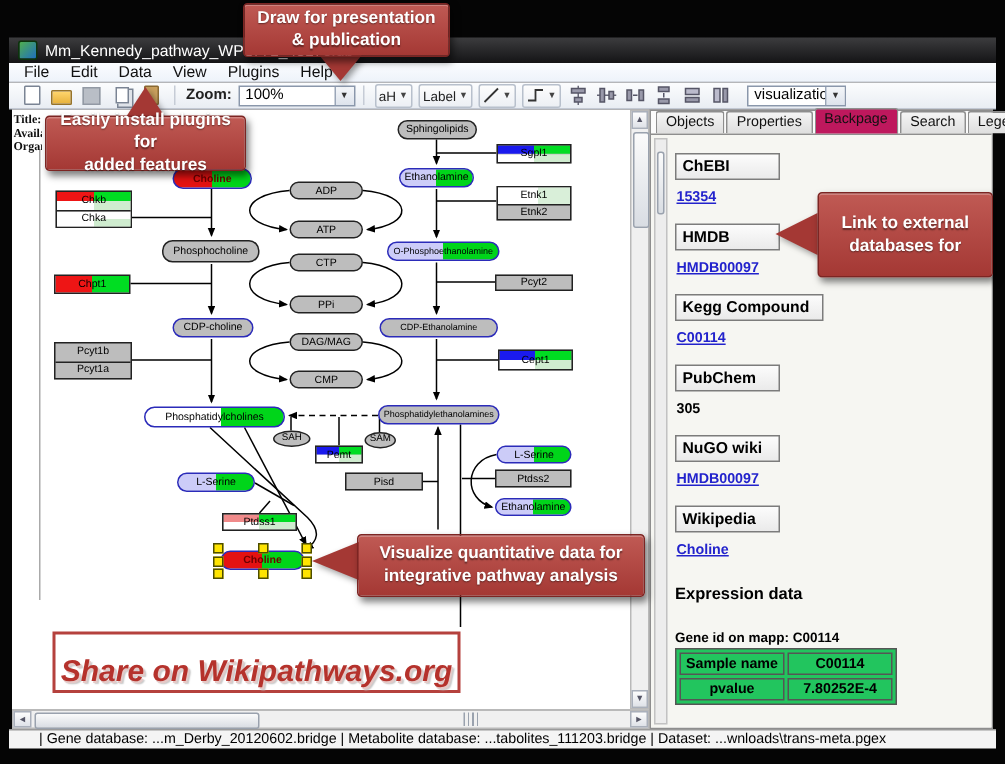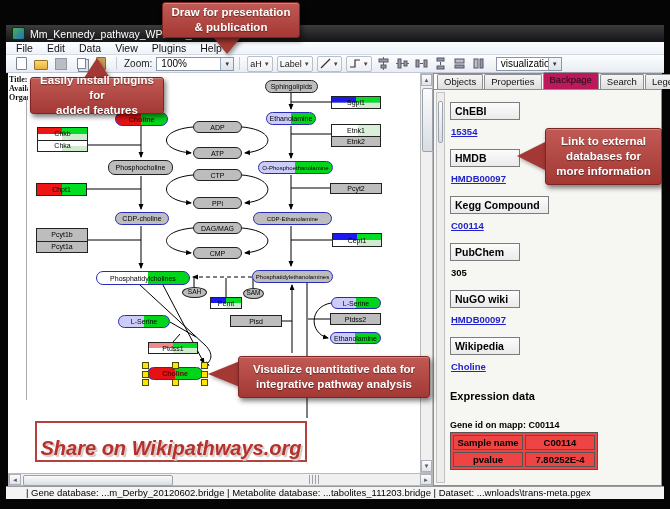--- a/index.html
+++ b/index.html
@@ -16,21 +16,21 @@
   .menu-item{font-size:10.5px;color:#111;padding:0 6px}
   #toolbar{position:absolute;left:6px;top:55px;width:658px;height:18px;background:linear-gradient(#fcfdfe,#e9edf3);
     border-bottom:1px solid #c3c9d4;display:flex;align-items:center;box-sizing:border-box;padding-left:5px}
   .tsep{width:1px;height:13px;background:#c6ccd6;margin:0 5px}
   .tbtn{height:15px;min-width:16px;display:flex;align-items:center;justify-content:center;margin:0 2px}
   .ic-new{width:9px;height:11px;background:#fff;border:1px solid #7a8494;border-radius:1px}
   .ic-open{width:12px;height:8px;background:linear-gradient(#ffd66e,#e8b23c);border:1px solid #96732a;border-radius:1px;margin-top:2px}
   .ic-save{width:10px;height:10px;background:#b9bec6;border:1px solid #9299a4}
   .ic-copy{width:7px;height:9px;background:#fff;border:1px solid #7a8494;box-shadow:2px 2px 0 #dfe3e9,2px 2px 0 1px #7a8494}
   .ic-paste{width:8px;height:11px;background:#caa05e;border:1px solid #8a6a33;border-radius:1px}
-  #zoom-label{font-size:10px;font-weight:normal;color:#222;margin:0 4px 0 2px}
+  #zoom-label{font-size:10px;font-weight:bold;color:#222;margin:0 4px 0 2px}
   .combo{background:#fff;border:1px solid #8a97ab;height:14px;display:flex;align-items:center;font-size:10px;box-sizing:border-box}
   .combo .val{padding:0 4px;flex:1;white-space:nowrap;overflow:hidden}
   .combo .arrow{width:12px;height:100%;background:linear-gradient(#f4f6f9,#dde3ec);border-left:1px solid #9aa6b8;
     display:flex;align-items:center;justify-content:center;font-size:6px;color:#333}
   .ddbtn{border:1px solid #b8c0cc;border-radius:2px;background:linear-gradient(#fdfdfd,#eceff4);height:14px;
     display:flex;align-items:center;font-size:9px;padding:0 2px;margin:0 2px;color:#222}
   .ddbtn .caret{font-size:6px;margin-left:2px;color:#444}
   .ai{margin:0 3px;display:flex;align-items:center}
   
   #canvas{position:absolute;left:8px;top:73px;width:412px;height:400px;background:#fff;overflow:hidden}
@@ -80,21 +80,21 @@
   #panel-scroll{position:absolute;left:2px;top:2px;width:9px;bottom:2px;background:#ededed;border:1px solid #c2c2c2;box-sizing:border-box}
   #panel-scroll .sb-thumb{left:1px;right:1px;top:8px;height:40px}
   #panel-content{position:absolute;left:16px;top:12px;right:6px;bottom:2px;overflow:hidden}
   .section{height:47px}
   .sec-header{width:fit-content;min-width:70px;border:1px solid #7c7c7c;background:linear-gradient(#fcfcfc,#eaeaea);
     font-weight:bold;font-size:10.5px;color:#000;padding:2px 8px 2px 4px;box-sizing:border-box}
   .sec-link{display:block;width:fit-content;margin:6px 0 0 1px;font-size:9.5px;font-weight:bold;color:#2222cc;text-decoration:underline}
   .sec-plain{display:block;width:fit-content;margin:6px 0 0 1px;font-size:9.5px;font-weight:bold;color:#000;text-decoration:none}
   #expr-title{font-weight:bold;font-size:11px;margin-top:6px}
   #gene-id-line{font-weight:bold;font-size:9px;margin-top:18px}
-  #expr-table{border-collapse:separate;border-spacing:2px;border:1px solid #555;background:#ef4444;margin-top:2px}
+  #expr-table{border-collapse:separate;border-spacing:2px;border:1px solid #555;background:#22c55e;margin-top:2px}
   #expr-table td{border:1px solid #555;width:62px;height:13px;text-align:center;font-size:9.5px;font-weight:bold;padding:0 3px}
   
   #statusbar{position:absolute;left:6px;top:486px;width:658px;height:13px;background:#f4f4f4;border-top:1px solid #9a9a9a;
     font-size:9.5px;color:#000;line-height:12px;padding-left:20px;box-sizing:border-box;white-space:nowrap;overflow:hidden;z-index:3}
   
   .callout{position:absolute;background:linear-gradient(180deg,#c05a54,#a43834);border:1px solid #7c2523;border-radius:3px;
     box-shadow:2px 3px 5px rgba(0,0,0,.5),inset 0 1px 0 rgba(255,255,255,.25);color:#fff;font-weight:bold;
     font-size:11.5px;text-align:center;display:flex;flex-direction:column;justify-content:center;
     text-shadow:0 1px 1px rgba(0,0,0,.45);z-index:10;line-height:1.3;box-sizing:border-box;padding:3px 4px}
   .c-arrow{position:absolute;width:0;height:0;z-index:9;filter:drop-shadow(2px 2px 2px rgba(0,0,0,.4))}
@@ -387,21 +387,20 @@
 <div class="c-arrow" style="left:84px;top:58px;border-left:13px solid transparent;border-right:13px solid transparent;border-bottom:20px solid #a43834"></div>
 <div class="callout" style="left:30px;top:77px;width:134px;height:37px">
   <span>Easily install plugins for</span>
   <span>added features</span>
 </div>
 
 <div class="c-arrow" style="left:517px;top:142px;border-top:14px solid transparent;border-bottom:14px solid transparent;border-right:28px solid #a43834"></div>
 <div class="callout" style="left:545px;top:128px;width:117px;height:57px">
   <span>Link to external</span>
   <span>databases for</span>
-  <span>more information</span>
 </div>
 
 <div class="c-arrow" style="left:208px;top:361px;border-top:13px solid transparent;border-bottom:13px solid transparent;border-right:32px solid #a43834"></div>
 <div class="callout" style="left:238px;top:356px;width:192px;height:42px">
   <span>Visualize quantitative data  for</span>
   <span>integrative pathway analysis</span>
 </div>
 
 <div id="share-box">
   <span id="share-text">Share on Wikipathways.org</span>

